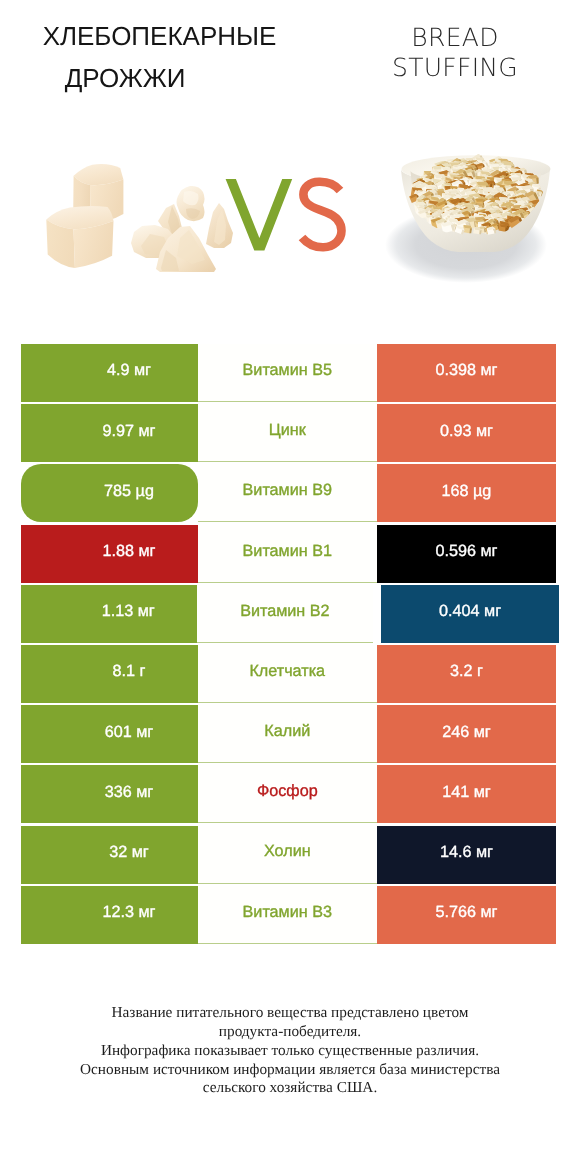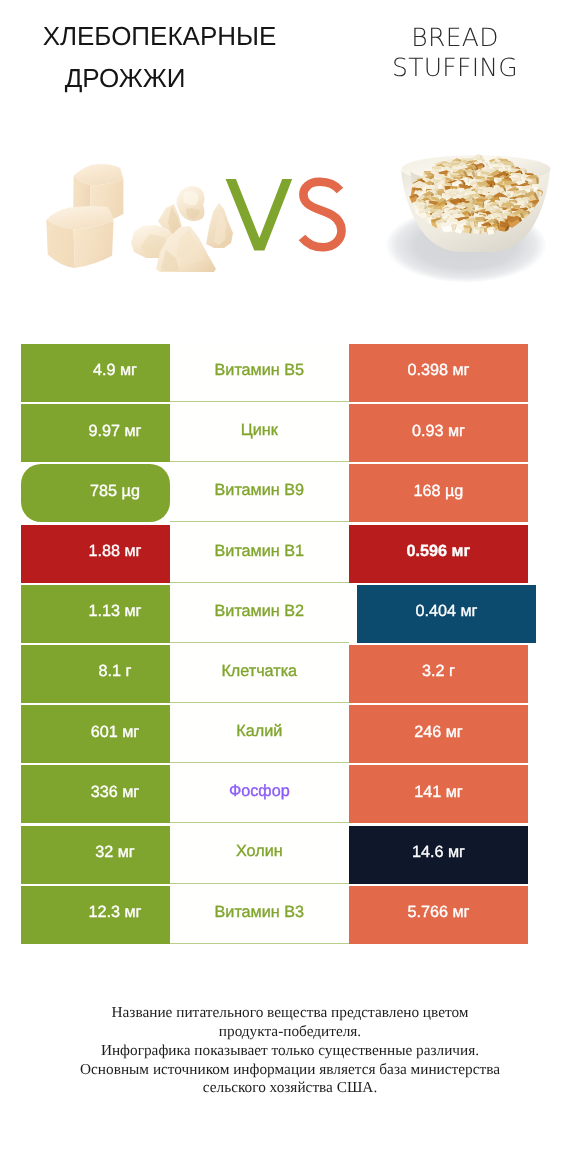--- a/index.html
+++ b/index.html
@@ -25,21 +25,21 @@
   .vs-wrap{position:absolute;left:0px;top:0px;width:580px;height:300px;}
   .vs-wrap svg{position:absolute;left:220px;top:170px;}
 
   
   .table{position:absolute;left:21px;top:344px;width:538px;}
   .row{display:flex;height:58.1px;margin-bottom:2.1px;}
   .row:last-child{margin-bottom:0;}
   .cell{display:flex;align-items:center;justify-content:center;
     font-size:16.2px;font-weight:400;letter-spacing:0px;line-height:1;
     padding-bottom:5px;box-sizing:border-box;}
-  .c-left{width:149px;color:#ffffff;padding-left:39px;-webkit-text-stroke:0.35px #ffffff;}
+  .c-left{width:177px;color:#ffffff;padding-left:39px;-webkit-text-stroke:0.35px #ffffff;}
   .c-mid{width:178.6px;background:#fffffd;border-bottom:1px solid rgba(128,165,46,0.55);-webkit-text-stroke:0.35px currentColor;}
   .c-right{width:179.7px;color:#ffffff;-webkit-text-stroke:0.35px #ffffff;}
 
   
   .footer{position:absolute;left:0;top:1004px;width:580px;text-align:center;
     font-family:Liberation Serif, serif;
     font-size:15.3px;line-height:18.85px;color:#1d1d1d;font-weight:400;}
 </style>
 </head>
 <body>
@@ -2786,40 +2786,40 @@
         <div class="cell c-right" style="background: rgb(226, 105, 74);">0.93 мг</div>
       </div>
       <div class="row">
         <div class="cell c-left" style="background: rgb(128, 165, 46); border-radius: 20px;">785 µg</div>
         <div class="cell c-mid" style="color: rgb(128, 165, 46);">Витамин B9</div>
         <div class="cell c-right" style="background: rgb(226, 105, 74);">168 µg</div>
       </div>
       <div class="row">
         <div class="cell c-left" style="background: #b91c1c;">1.88 мг</div>
         <div class="cell c-mid" style="color: rgb(128, 165, 46);">Витамин B1</div>
-        <div class="cell c-right" style="background: #b91c1c; font-weight: bold;">0.596 мг</div>
+        <div class="cell c-right" style="background: #000000;">0.596 мг</div>
       </div>
       <div class="row">
         <div class="cell c-left" style="background: rgb(128, 165, 46);">1.13 мг</div>
         <div class="cell c-mid" style="color: rgb(128, 165, 46);">Витамин B2</div>
         <div class="cell c-right" style="background: #0c4a6e; margin-left: 8px;">0.404 мг</div>
       </div>
       <div class="row">
         <div class="cell c-left" style="background: rgb(128, 165, 46);">8.1 г</div>
         <div class="cell c-mid" style="color: rgb(128, 165, 46);">Клетчатка</div>
         <div class="cell c-right" style="background: rgb(226, 105, 74);">3.2 г</div>
       </div>
       <div class="row">
         <div class="cell c-left" style="background: rgb(128, 165, 46);">601 мг</div>
         <div class="cell c-mid" style="color: rgb(128, 165, 46);">Калий</div>
         <div class="cell c-right" style="background: rgb(226, 105, 74);">246 мг</div>
       </div>
       <div class="row">
         <div class="cell c-left" style="background: rgb(128, 165, 46);">336 мг</div>
-        <div class="cell c-mid" style="color: #8b5cf6;">Фосфор</div>
+        <div class="cell c-mid" style="color: #b91c1c;">Фосфор</div>
         <div class="cell c-right" style="background: rgb(226, 105, 74);">141 мг</div>
       </div>
       <div class="row">
         <div class="cell c-left" style="background: rgb(128, 165, 46);">32 мг</div>
         <div class="cell c-mid" style="color: rgb(128, 165, 46);">Холин</div>
         <div class="cell c-right" style="background: #0f172a;">14.6 мг</div>
       </div>
       <div class="row">
         <div class="cell c-left" style="background: rgb(128, 165, 46);">12.3 мг</div>
         <div class="cell c-mid" style="color: rgb(128, 165, 46);">Витамин B3</div>

